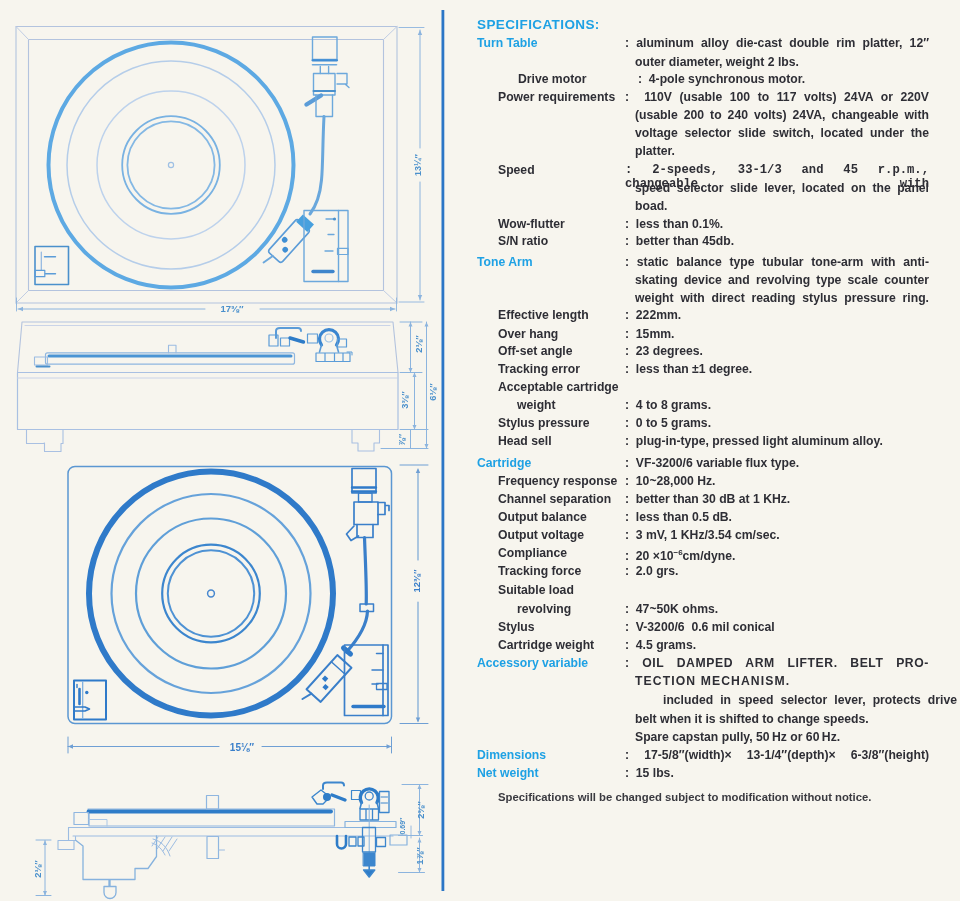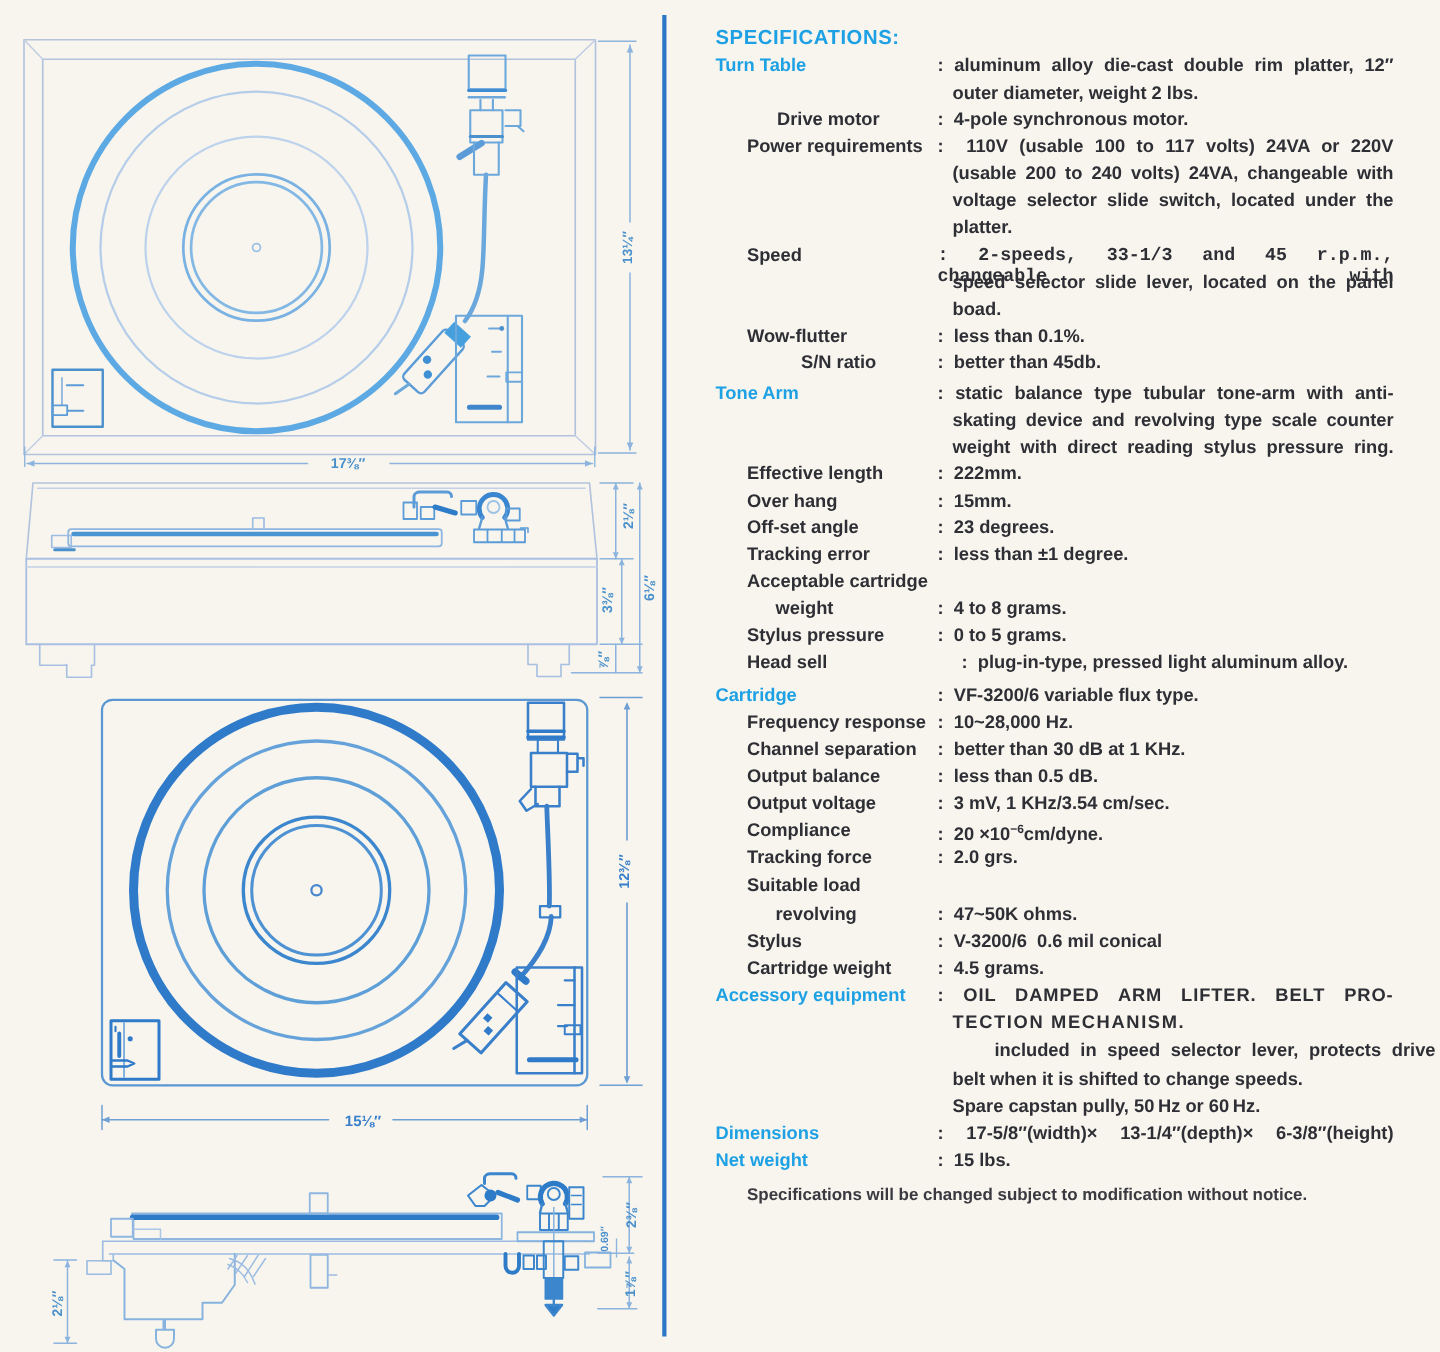--- a/index.html
+++ b/index.html
@@ -246,53 +246,53 @@
     <text x="405" y="826" transform="rotate(-90 405 826)" font-size="7">0.69″</text>
   </g>
 </g>
 </svg>
 
 <div class="t h" style="left:477px;top:18px;font-size:13.5px;letter-spacing:0.4px;">SPECIFICATIONS:</div>
 <div class="t h" style="left:477px;top:36px;">Turn Table</div>
 <div class="v j" style="top:36px;">: aluminum alloy die-cast double rim platter, 12″</div>
 <div class="v v2" style="top:55px;">outer diameter, weight 2 lbs.</div>
 <div class="t" style="left:498px;top:72px;margin-left:20px;">Drive motor</div>
-<div class="v" style="top:72px;">:&nbsp; 4-pole synchronous motor.</div>
+<div class="v" style="top:72px;margin-left:13px;">:&nbsp; 4-pole synchronous motor.</div>
 <div class="t" style="left:498px;top:90px;">Power requirements</div>
 <div class="v j" style="top:90px;">:&nbsp; 110V (usable 100 to 117 volts) 24VA or 220V</div>
 <div class="v v2 j" style="top:108px;">(usable 200 to 240 volts) 24VA, changeable with</div>
 <div class="v v2 j" style="top:126px;">voltage selector slide switch, located under the</div>
 <div class="v v2" style="top:144px;">platter.</div>
 <div class="t" style="left:498px;top:163px;">Speed</div>
 <div class="v j" style="top:163px;font-family:Liberation Mono, monospace;">: 2-speeds, 33-1/3 and 45 r.p.m., changeable with</div>
 <div class="v v2 j" style="top:181px;">speed selector slide lever, located on the panel</div>
 <div class="v v2" style="top:199px;">boad.</div>
 <div class="t" style="left:498px;top:217px;">Wow-flutter</div>
 <div class="v" style="top:217px;">:&nbsp; less than 0.1%.</div>
-<div class="t" style="left:498px;top:234px;margin-left:36px;">S/N ratio</div>
+<div class="t" style="left:498px;top:234px;">S/N ratio</div>
 <div class="v" style="top:234px;">:&nbsp; better than 45db.</div>
 <div class="t h" style="left:477px;top:255px;">Tone Arm</div>
 <div class="v j" style="top:255px;">: static balance type tubular tone-arm with anti-</div>
 <div class="v v2 j" style="top:273px;">skating device and revolving type scale counter</div>
 <div class="v v2 j" style="top:291px;">weight with direct reading stylus pressure ring.</div>
 <div class="t" style="left:498px;top:308px;">Effective length</div>
 <div class="v" style="top:308px;">:&nbsp; 222mm.</div>
 <div class="t" style="left:498px;top:327px;">Over hang</div>
 <div class="v" style="top:327px;">:&nbsp; 15mm.</div>
 <div class="t" style="left:498px;top:344px;">Off-set angle</div>
 <div class="v" style="top:344px;">:&nbsp; 23 degrees.</div>
 <div class="t" style="left:498px;top:362px;">Tracking error</div>
 <div class="v" style="top:362px;">:&nbsp; less than ±1 degree.</div>
 <div class="t" style="left:498px;top:380px;">Acceptable cartridge</div>
 <div class="t" style="left:517px;top:398px;">weight</div>
 <div class="v" style="top:398px;">:&nbsp; 4 to 8 grams.</div>
 <div class="t" style="left:498px;top:416px;">Stylus pressure</div>
 <div class="v" style="top:416px;">:&nbsp; 0 to 5 grams.</div>
 <div class="t" style="left:498px;top:434px;">Head sell</div>
-<div class="v" style="top:434px;margin-left:16px;">:&nbsp; plug-in-type, pressed light aluminum alloy.</div>
+<div class="v" style="top:434px;">:&nbsp; plug-in-type, pressed light aluminum alloy.</div>
 <div class="t h" style="left:477px;top:456px;">Cartridge</div>
 <div class="v" style="top:456px;">:&nbsp; VF-3200/6 variable flux type.</div>
 <div class="t" style="left:498px;top:474px;">Frequency response</div>
 <div class="v" style="top:474px;">:&nbsp; 10~28,000 Hz.</div>
 <div class="t" style="left:498px;top:492px;">Channel separation</div>
 <div class="v" style="top:492px;">:&nbsp; better than 30 dB at 1 KHz.</div>
 <div class="t" style="left:498px;top:510px;">Output balance</div>
 <div class="v" style="top:510px;">:&nbsp; less than 0.5 dB.</div>
 <div class="t" style="left:498px;top:528px;">Output voltage</div>
 <div class="v" style="top:528px;">:&nbsp; 3 mV, 1 KHz/3.54 cm/sec.</div>
@@ -300,21 +300,21 @@
 <div class="v" style="top:546px;">:&nbsp; 20 ×10<sup>−6</sup>cm/dyne.</div>
 <div class="t" style="left:498px;top:564px;">Tracking force</div>
 <div class="v" style="top:564px;">:&nbsp; 2.0 grs.</div>
 <div class="t" style="left:498px;top:583px;">Suitable load</div>
 <div class="t" style="left:517px;top:602px;">revolving</div>
 <div class="v" style="top:602px;">:&nbsp; 47~50K ohms.</div>
 <div class="t" style="left:498px;top:620px;">Stylus</div>
 <div class="v" style="top:620px;">:&nbsp; V-3200/6&nbsp; 0.6 mil conical</div>
 <div class="t" style="left:498px;top:638px;">Cartridge weight</div>
 <div class="v" style="top:638px;">:&nbsp; 4.5 grams.</div>
-<div class="t h" style="left:477px;top:656px;">Accessory equipment</div>
+<div class="t h" style="left:477px;top:656px;">Accessory variable</div>
 <div class="v j cap" style="top:656px;">: OIL DAMPED ARM LIFTER. BELT PRO-</div>
 <div class="v v2 cap" style="top:674px;letter-spacing:1.1px;">TECTION MECHANISM.</div>
 <div class="v v2 j" style="top:693px;padding-left:28px;">included in speed selector lever, protects drive</div>
 <div class="v v2" style="top:712px;">belt when it is shifted to change speeds.</div>
 <div class="v v2" style="top:730px;">Spare capstan pully, 50 Hz or 60 Hz.</div>
 <div class="t h" style="left:477px;top:748px;">Dimensions</div>
 <div class="v j" style="top:748px;">: 17-5/8″(width)× 13-1/4″(depth)× 6-3/8″(height)</div>
 <div class="t h" style="left:477px;top:766px;">Net weight</div>
 <div class="v" style="top:766px;">:&nbsp; 15 lbs.</div>
 <div class="t note" style="left:498px;top:790px;">Specifications will be changed subject to modification without notice.</div>

